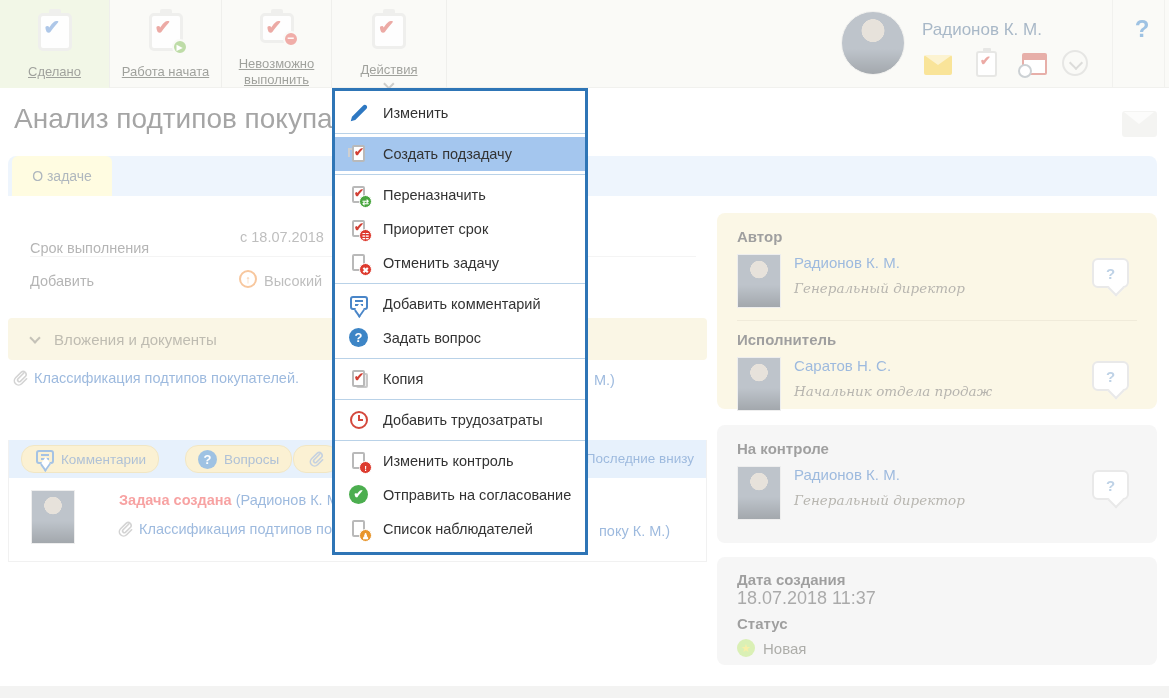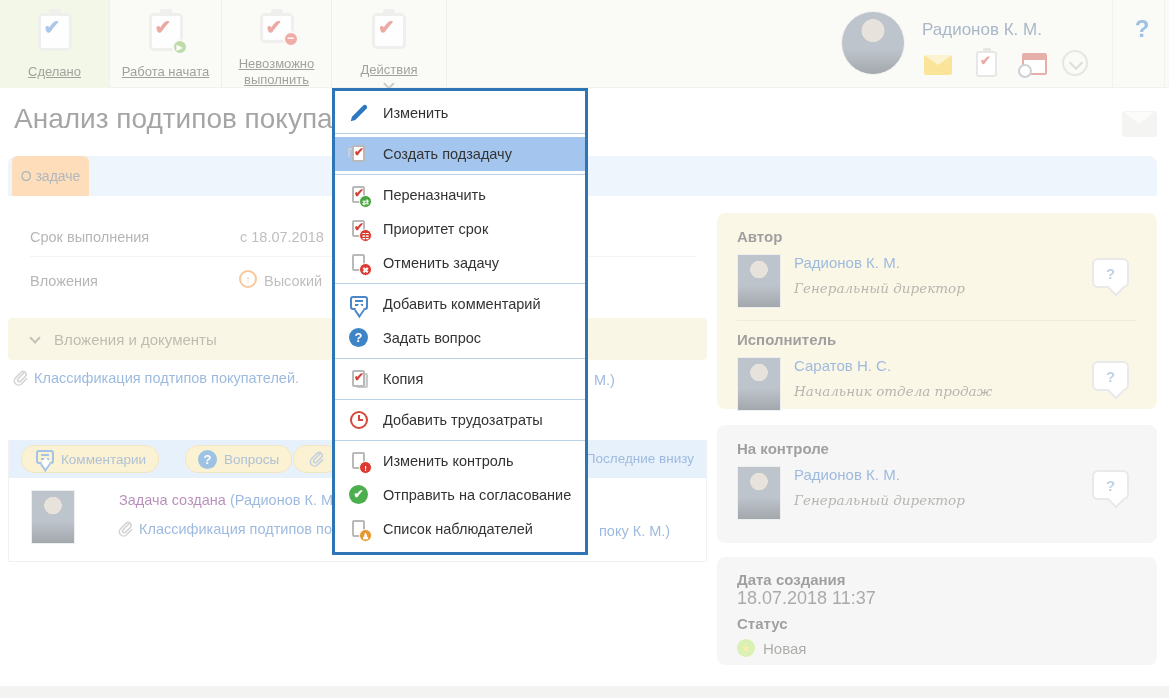--- a/index.html
+++ b/index.html
@@ -45,21 +45,21 @@
   .ico-chevcirc { left:1062px; top:50px; width:26px; height:26px; border:2px solid #cdcdc8; border-radius:50%; }
   .ico-chevcirc::after { content:""; position:absolute; left:7px; top:6px; width:8px; height:8px; border-right:2px solid #b9b9b4; border-bottom:2px solid #b9b9b4; transform:rotate(45deg); }
   .vsep { position:absolute; top:0; height:88px; width:1px; background:#e2e2dd; }
   .help-q { position:absolute; left:1120px; top:15px; width:44px; text-align:center; font-size:24px; font-weight:bold; color:#3d85c6; cursor:pointer; }
 
   
   .page-title { position:absolute; left:14px; top:103px; font-size:28px; color:#4a4a4a; white-space:nowrap; }
   .title-mail { position:absolute; left:1122px; top:111px; width:35px; height:26px; background:#e9e9e5; border-radius:3px; cursor:pointer; }
   .title-mail::before { content:""; position:absolute; left:2px; top:1px; border-left:15px solid transparent; border-right:15px solid transparent; border-top:12px solid #f8f8f6; }
   .tabbar { position:absolute; left:8px; top:156px; width:1149px; height:40px; background:#dcebfa; border-radius:8px 8px 0 0; }
-  .tab-active { position:absolute; left:4px; top:0; width:77px; height:40px; background:#fdba74; border-radius:6px 6px 0 0; display:flex; align-items:center; justify-content:center; font-size:14px; color:#5f6e7c; cursor:pointer; }
+  .tab-active { position:absolute; left:4px; top:0; width:100px; height:40px; background:#fef9c3; border-radius:6px 6px 0 0; display:flex; align-items:center; justify-content:center; font-size:14px; color:#5f6e7c; cursor:pointer; }
 
   
   .f-label { position:absolute; left:30px; font-size:14.5px; color:#6a6a6a; }
   .f-value { position:absolute; font-size:14.5px; color:#7c7c7c; white-space:nowrap; }
   .row-sep { position:absolute; left:30px; top:256px; width:666px; height:1px; background:#e9e9e9; }
   .prio-ic { position:absolute; left:239px; top:270px; width:18px; height:18px; border:2px solid #ef8e3c; border-radius:50%; color:#ef8e3c; font-size:11px; font-weight:bold; text-align:center; line-height:14px; }
 
   .attach-head { position:absolute; left:8px; top:318px; width:699px; height:42px; background:#f5ecca; border-radius:4px; display:flex; align-items:center; cursor:pointer; }
   .attach-head .chev { border-color:#8a8570; margin:-3px 15px 0 23px; }
   .attach-head-label { font-size:15px; color:#7d7863; }
@@ -71,21 +71,21 @@
   .cblock { position:absolute; left:8px; top:440px; width:699px; height:122px; border:1px solid #e3e3e3; border-top:none; background:#fff; }
   .ctabs { position:relative; height:38px; background:#cfe3f8; }
   .cbtn { position:absolute; top:5px; height:28px; background:#f6e2a6; border:1px solid #e3cd89; border-radius:13px; display:flex; align-items:center; gap:7px; padding:0 12px; color:#5e82ad; font-size:13.5px; cursor:pointer; }
   #cbtn-comments { left:12px; } #cbtn-questions { left:176px; } #cbtn-attach { left:284px; width:46px; justify-content:center; }
   .sort-link { position:absolute; right:12px; top:11px; font-size:13.5px; }
   .centry { position:relative; height:82px; }
   .avatar-sm { position:absolute; width:44px; height:54px; border:1px solid #ddd;
     background: radial-gradient(circle at 50% 28%, #cfc4b6 0 20%, transparent 21%), linear-gradient(180deg,#7c8896 0 58%, #46505a); }
   .ce-ava { left:22px; top:12px; }
   .ce-line1 { position:absolute; left:110px; top:14px; font-size:14.5px; white-space:nowrap; }
-  .ce-title { font-weight:normal; color:#701a75; }
+  .ce-title { font-weight:bold; color:#ef4444; }
   .ce-line2 { position:absolute; left:108px; top:43px; display:flex; align-items:center; gap:6px; }
   .ce-tail { position:absolute; left:590px; top:45px; }
 
   
   .card { position:absolute; left:717px; width:440px; border-radius:8px; }
   #card-people { top:213px; height:196px; background:#f6eecd; padding:15px 20px; }
   #card-control { top:425px; height:118px; background:#ececec; padding:15px 20px; }
   #card-meta { top:557px; height:108px; background:#ececec; padding:14px 20px; }
   .sb-h { font-weight:bold; font-size:15px; color:#3f3f3f; }
   .person { position:relative; display:flex; gap:13px; margin-top:9px; }
@@ -166,24 +166,24 @@
   <div class="vsep" style="left:1164px"></div>
 </div>
 
 <div class="page-title">Анализ подтипов покупат</div>
 <div class="title-mail"></div>
 
 <div class="tabbar">
   <div class="tab-active">О задаче</div>
 </div>
 
-<div class="f-label" style="top:229px">Срок выполнения</div>
+<div class="f-label" style="top:240px">Срок выполнения</div>
 <div class="f-value" style="left:240px; top:229px">с 18.07.2018</div>
 <div class="row-sep"></div>
-<div class="f-label" style="top:273px">Вложения</div>
+<div class="f-label" style="top:273px">Добавить</div>
 <div class="prio-ic">↑</div>
 <div class="f-value" style="left:264px; top:273px">Высокий</div>
 
 <div class="attach-head">
   <span class="chev"></span>
   <span class="attach-head-label">Вложения и документы</span>
 </div>
 
 <div class="attach-row">
   <svg class="pclip" width="16" height="16" viewBox="0 0 16 16">

